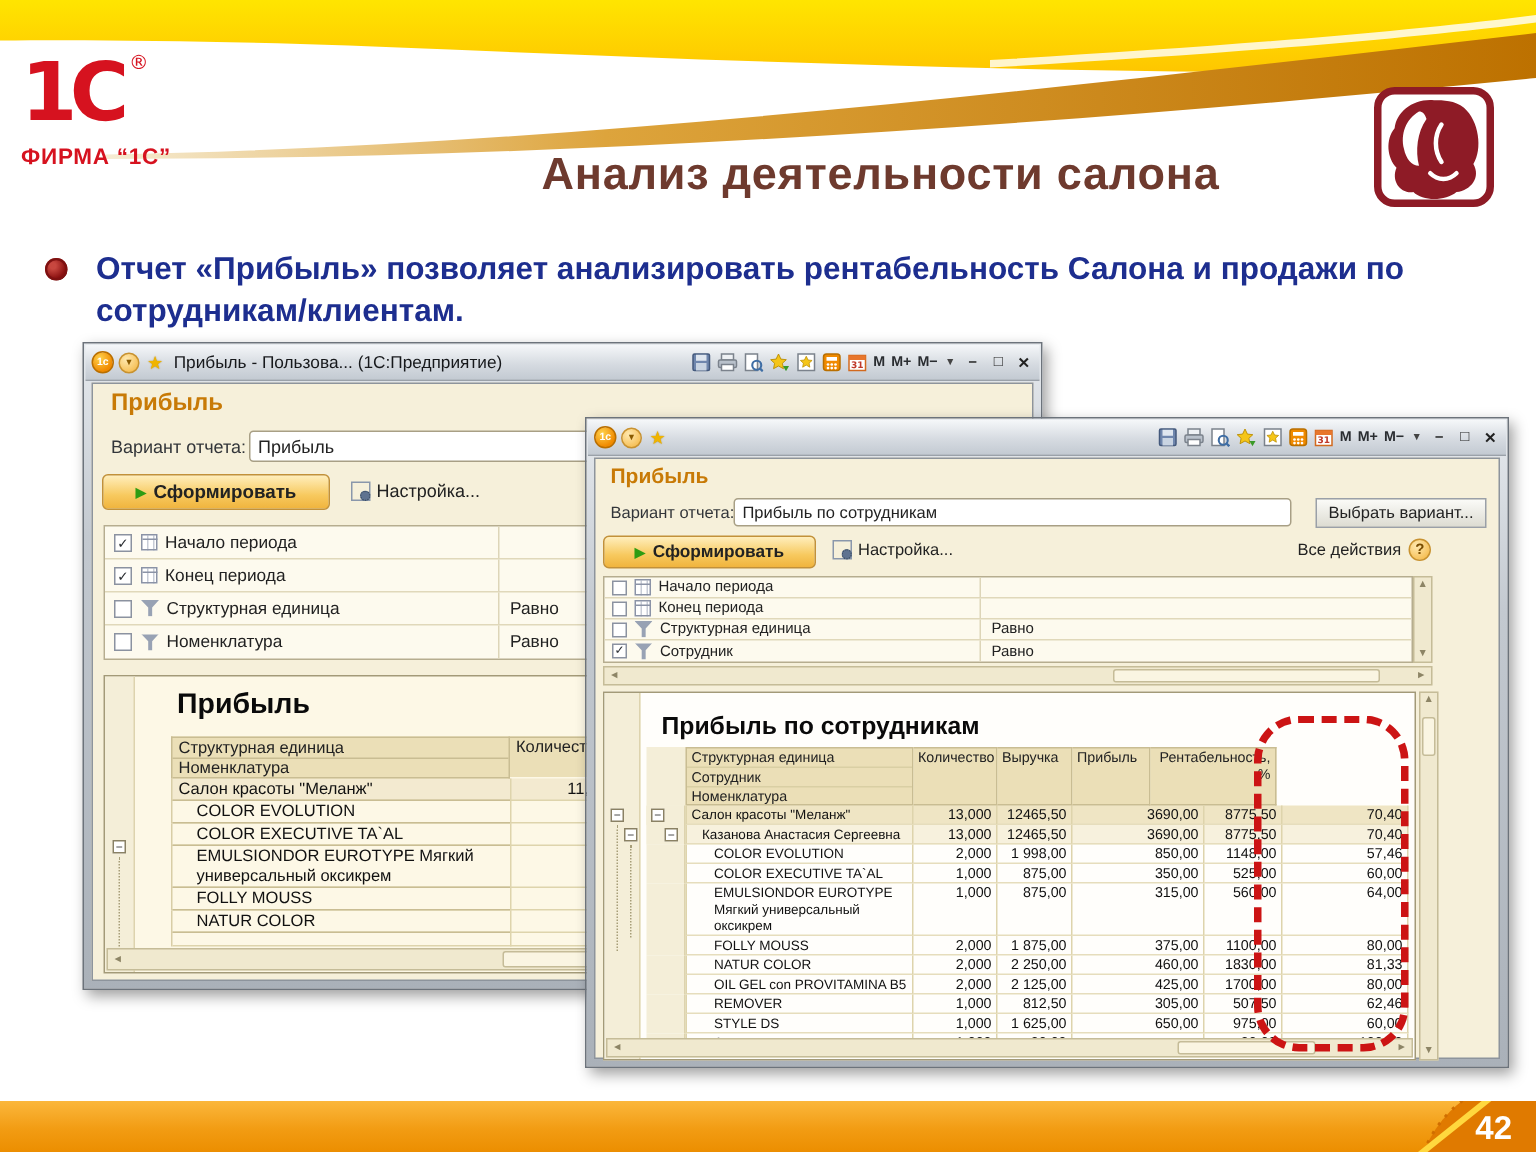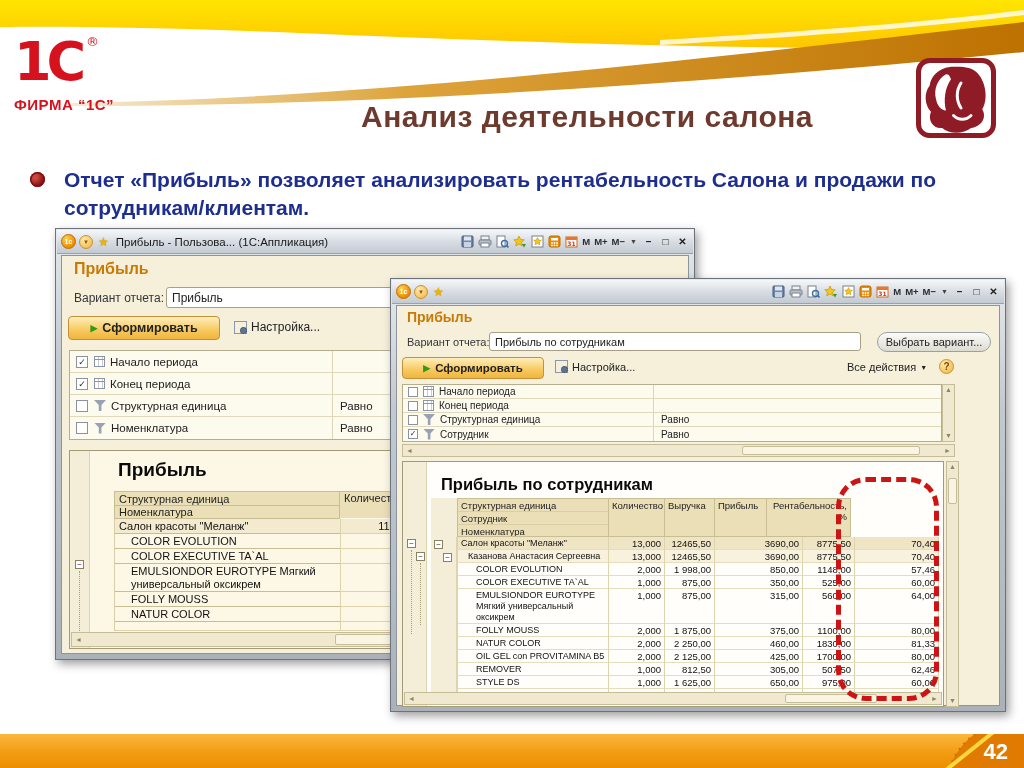--- a/index.html
+++ b/index.html
@@ -38,21 +38,21 @@
   .tb-chev { font-size:7px; color:#444; margin:0 1px; }
   .wbtn { font-size:10px; color:#222; width:13px; text-align:center; font-weight:bold; }
   .client { position:absolute; left:5px; right:5px; top:26px; bottom:5px; background:#f6f0da; border:1px solid #8d949c; }
 
   .rpt-header { position:absolute; left:12px; top:4px; font-weight:bold; color:#c87a06; }
   .w1 .rpt-header { font-size:16px; }
   .w2 .rpt-header { left:10px; top:3px; font-size:14px; }
   .vlabel { position:absolute; color:#33363a; }
   .vinput { position:absolute; background:#fff; border:1px solid #a89f85; border-radius:3px; padding:2px 5px;
     font-family:"Liberation Sans",sans-serif; color:#222; }
-  .pushbtn { position:absolute; background:linear-gradient(180deg,#fbfbf8,#dddcd2); border:1px solid #9aa0a8; border-radius:10px;
+  .pushbtn { position:absolute; background:linear-gradient(180deg,#fbfbf8,#dddcd2); border:1px solid #9aa0a8; border-radius:0;
     font-size:11px; color:#222; text-align:center; }
   .genbtn { position:absolute; background:linear-gradient(180deg,#ffeebc,#f7c95e 60%,#f0b43e); border:1px solid #c2913a;
     border-radius:4px; font-weight:bold; color:#222; display:flex; align-items:center; justify-content:center; gap:5px; }
   .genbtn .play { color:#2e9c12; font-size:9px; }
   .setbtn { position:absolute; display:flex; align-items:center; gap:4px; color:#222;text-align:center; }
   .gearbox { width:13px; height:13px; background:
       linear-gradient(#9fb0c8,#9fb0c8) 1px 1px/4px 4px no-repeat,
       linear-gradient(#9fb0c8,#9fb0c8) 7px 1px/4px 4px no-repeat,
       linear-gradient(#9fb0c8,#9fb0c8) 1px 7px/4px 4px no-repeat,
       radial-gradient(circle,#5a6milan0 0%,#687890 100%) ;
@@ -198,21 +198,21 @@
 
   <div class="page-title">Анализ деятельности салона</div>
   <span class="bullet-dot"></span>
   <div class="bullet-text">Отчет «Прибыль» позволяет анализировать рентабельность Салона и продажи по сотрудникам/клиентам.</div>
 
   <div class="window w1" id="w1" style="left:55px; top:228px; width:640px; height:432px; z-index:10;">
     <div class="titlebar">
       <span class="app-circle">1с</span>
       <span class="app-drop">▼</span>
       <span class="tb-star">★</span>
-      <span class="tb-title">Прибыль - Пользова...  (1С:Аппликация)</span>
+      <span class="tb-title">Прибыль - Пользова...  (1С:Предприятие)</span>
       <span class="tb-icons">
         <svg width="13" height="13" viewBox="0 0 13 13">
             <rect x="1" y="1" width="11" height="11" rx="1" fill="#6f86ad" stroke="#44597c"></rect>
             <rect x="3" y="1.5" width="7" height="4" fill="#dfe6ef"></rect>
             <rect x="3" y="7" width="7" height="5" fill="#c9d4e2"></rect>
           </svg>
         <svg width="14" height="13" viewBox="0 0 14 13">
             <rect x="3" y="1" width="8" height="4" fill="#eef1f4" stroke="#7b828c"></rect>
             <rect x="1" y="5" width="12" height="5" rx="1" fill="#b9c1cb" stroke="#7b828c"></rect>
             <rect x="3" y="8" width="8" height="4" fill="#fff" stroke="#7b828c"></rect>
@@ -410,21 +410,21 @@
       <div class="genbtn" style="left:5px; top:51px; width:142px; height:22px; font-size:11.5px;">
         <span class="play">▶</span>
         <span>Сформировать</span>
       </div>
       <div class="setbtn" style="left:158px; top:54px; font-size:11px;">
         <span class="gearbox">
             <i></i>
           </span>
         <span>Настройка...</span>
       </div>
-      <div class="actions" style="left:450px; top:55px;">
+      <div class="actions" style="left:468px; top:55px;">
         <span>Все действия</span>
         <span style="font-size:7px;">▼</span>
       </div>
       <div class="helpcirc" style="left:542px; top:53px;">?</div>
 
       <div class="filter-list" id="w2-filters" style="left:5px; top:78px; width:540px; height:58px;">
           <div class="frow">
             <span class="cbx"></span>
             <span class="ficon period"></span>
             <span class="flabel">Начало периода</span>

